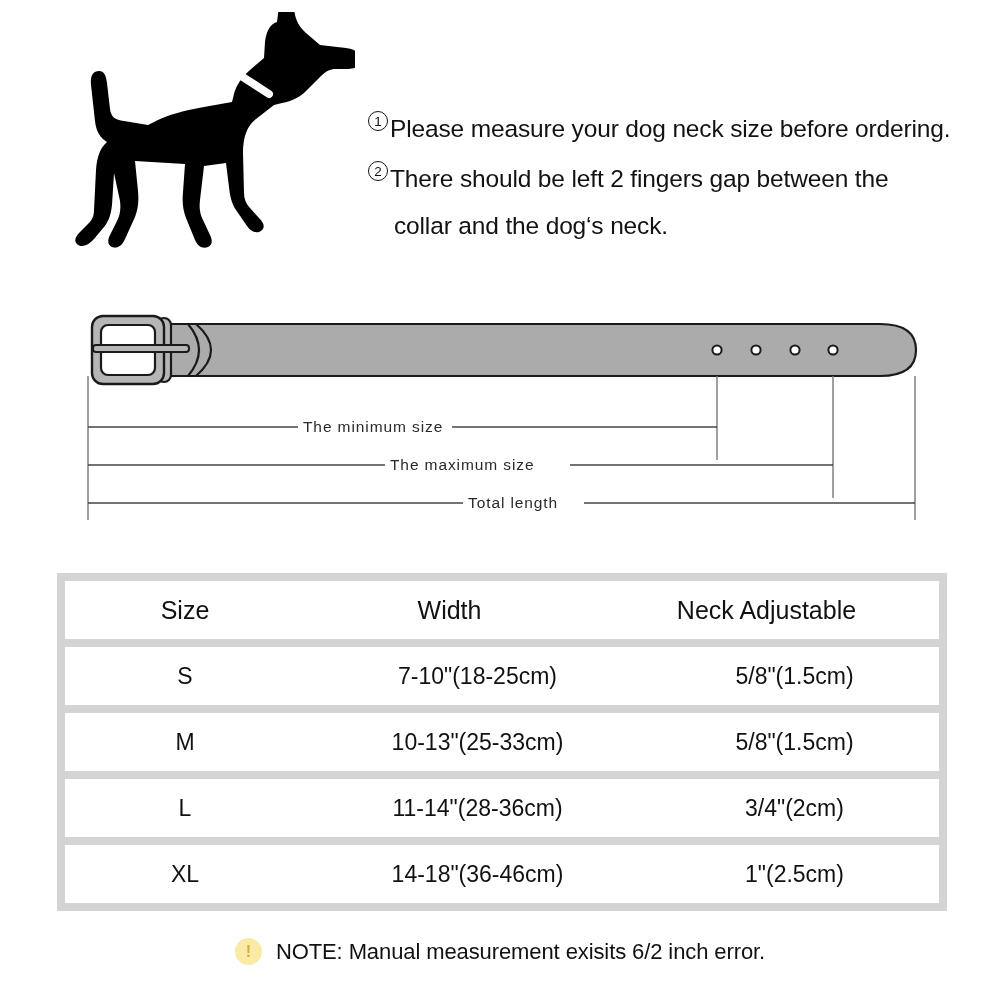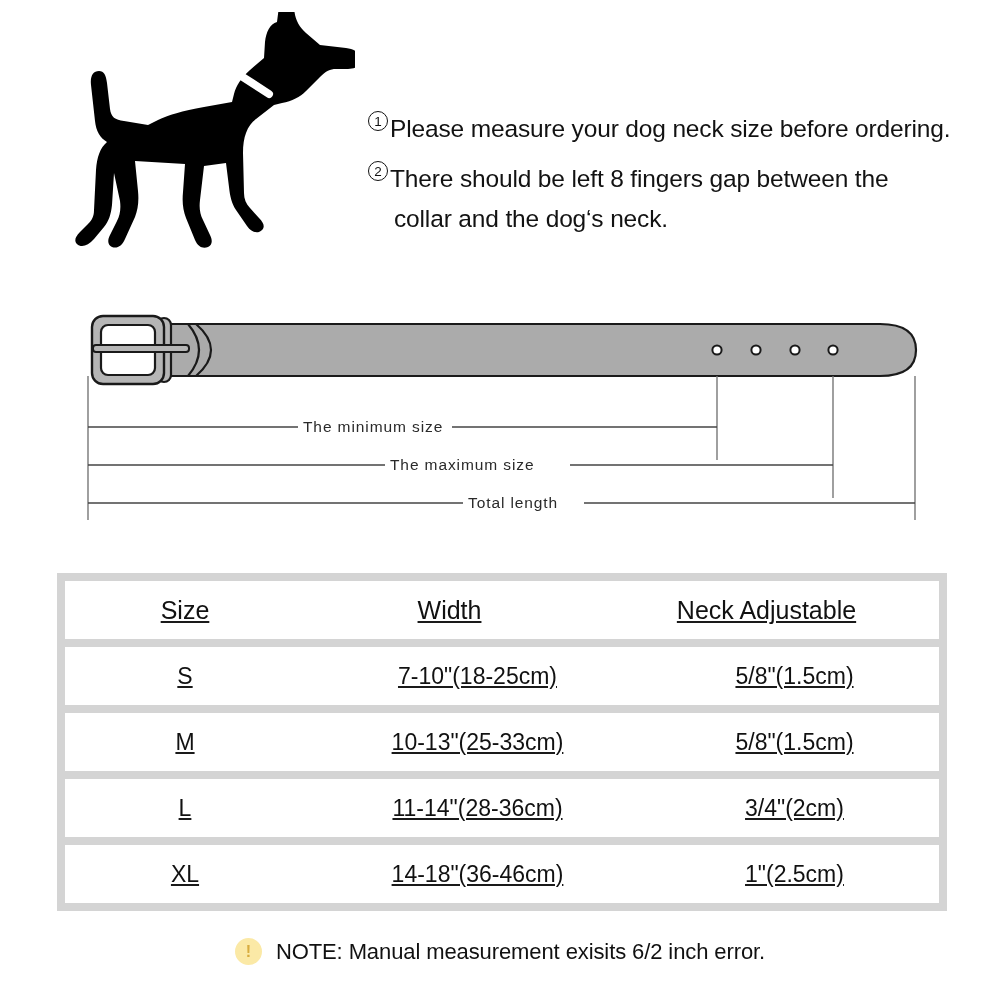--- a/index.html
+++ b/index.html
@@ -32,41 +32,41 @@
     display:inline-block;
     width:20px;height:20px;line-height:19px;
     border:1.6px solid #121212;border-radius:50%;
     font-size:13.5px;text-align:center;
     margin-top:8px;margin-right:2px;
     box-sizing:border-box;
   }
   .ins-text{display:block;margin-top:8px;}
   .ins-cont{
     font-size:24.5px;line-height:34px;color:#121212;
-    margin-left:26px;margin-top:5px;letter-spacing:-0.15px;
+    margin-left:26px;margin-top:12px;letter-spacing:-0.15px;
   }
 
   
   .collar-wrap{position:absolute;left:0;top:280px;width:878px;height:260px;}
   .collar-wrap svg{display:block;width:1000px;height:260px;}
   .dimlabel{
     font-family:"Liberation Sans Narrow","Liberation Sans",sans-serif;
     font-size:15.5px;
     fill:#2a2a2a;
     letter-spacing:0.9px;
   }
 
   
   .table{
     position:absolute;left:57px;top:573px;
     width:890px;
     background:#d4d4d4;
     padding:8px;
     box-sizing:border-box;
-    display:flex;flex-direction:column;gap:8px;text-decoration:underline;
+    display:flex;flex-direction:column;gap:8px;
   }
   .trow{
     display:flex;
     background:#ffffff;
     height:58px;
     align-items:center;
   }
   .trow.head{height:58px;}
   .cell{
     display:flex;align-items:center;justify-content:center;
@@ -131,21 +131,21 @@
     </svg>
   </div>
 
   <div class="instructions">
     <div class="ins-line">
       <span class="circnum">1</span>
       <span class="ins-text">Please measure your dog neck size before ordering.</span>
     </div>
     <div class="ins-line">
       <span class="circnum">2</span>
-      <span class="ins-text">There should be left 8 fingers gap between the</span>
+      <span class="ins-text">There should be left 2 fingers gap between the</span>
     </div>
     <div class="ins-cont">collar and the dog‘s neck.</div>
   </div>
 
   <div class="collar-wrap">
     <svg viewBox="0 0 1000 260" xmlns="http://www.w3.org/2000/svg">
 
       <path d="M150,44 L880,44 q36,0 36,26 q0,26 -36,26 L150,96 Z" fill="#ababab" stroke="#1a1a1a" stroke-width="2.2"></path>
 
       <path d="M196,44 q30,26 0,52" fill="none" stroke="#1a1a1a" stroke-width="2.2"></path>

